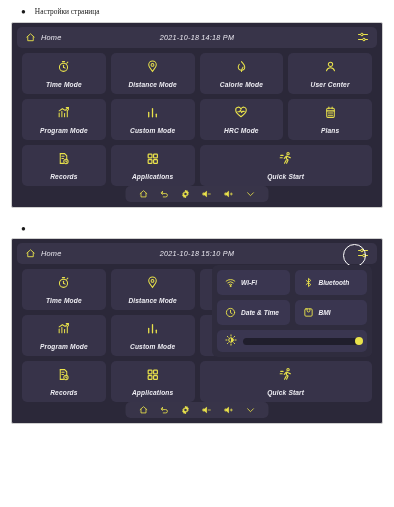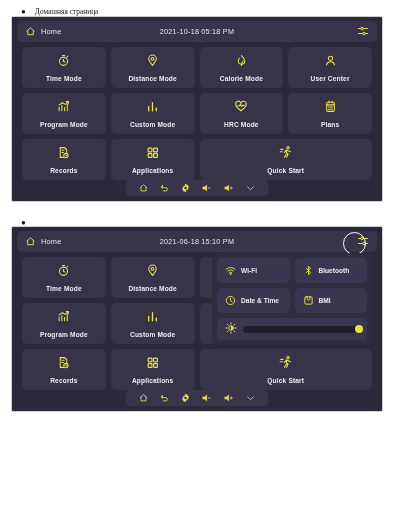--- a/index.html
+++ b/index.html
@@ -25,27 +25,28 @@
   .caption .bullet{
     font-size:8px;
     line-height:1;
     position:relative;
     top:1px;
   }
 
   
   .device{
     position:relative;
-    margin:0 11px 0 11px;
+    margin:6px 11px 0 11px;
     background:#2b2839;
     border:1px solid #cfcfcf;
     border-radius:2px;
     height:186px;
     box-sizing:border-box;
     overflow:hidden;
+    font-style:italic;
   }
 
   
   .hdr{
     position:absolute;left:5px;right:5px;top:4px;height:21px;
     background:#383449;
     border-radius:5px;
     display:flex;align-items:center;
     padding:0 8px;
     box-sizing:border-box;
@@ -147,36 +148,36 @@
   }
   .hdr-right.hl{position:relative;}
 </style>
 </head>
 <body>
 
 <div class="page">
 
   <div class="caption" style="padding-top:7px;">
     <span class="bullet">●</span>
-    <span>Домашняя страница</span>
+    <span>Настройки страница</span>
   </div>
 
   <div class="device">
 
     <div class="hdr">
       <div class="hdr-left">
         <span class="ic">
           <svg width="11" height="11" viewBox="0 0 24 24" fill="none" stroke="#e9e24b" stroke-width="2" stroke-linecap="round" stroke-linejoin="round">
             <path d="M4 11 L12 4 L20 11"></path>
               <path d="M6 10.5 V19 H18 V10.5"></path>
           </svg>
         </span>
         <span class="hdr-title">Home</span>
       </div>
-      <div class="hdr-clock">2021-10-18 05:18 PM</div>
+      <div class="hdr-clock">2021-10-18 14:18 PM</div>
       <div class="hdr-right">
         <span class="ic">
           <svg width="12" height="12" viewBox="0 0 24 24" fill="none" stroke="#e9e24b" stroke-width="2" stroke-linecap="round">
             <line x1="3" y1="7" x2="7" y2="7"></line>
               <line x1="13" y1="7" x2="21" y2="7"></line>
             <circle cx="10" cy="7" r="2.6"></circle>
             <line x1="3" y1="17" x2="11" y2="17"></line>
               <line x1="17" y1="17" x2="21" y2="17"></line>
             <circle cx="14" cy="17" r="2.6"></circle>
           </svg>
@@ -359,21 +360,21 @@
     <div class="hdr">
       <div class="hdr-left">
         <span class="ic">
           <svg width="11" height="11" viewBox="0 0 24 24" fill="none" stroke="#e9e24b" stroke-width="2" stroke-linecap="round" stroke-linejoin="round">
             <path d="M4 11 L12 4 L20 11"></path>
               <path d="M6 10.5 V19 H18 V10.5"></path>
           </svg>
         </span>
         <span class="hdr-title">Home</span>
       </div>
-      <div class="hdr-clock">2021-06-18 15:10 PM</div>
+      <div class="hdr-clock">2021-10-18 15:10 PM</div>
       <div class="hdr-right hl">
         <span class="ic">
           <svg width="12" height="12" viewBox="0 0 24 24" fill="none" stroke="#e9e24b" stroke-width="2" stroke-linecap="round">
             <line x1="3" y1="7" x2="7" y2="7"></line>
               <line x1="13" y1="7" x2="21" y2="7"></line>
             <circle cx="10" cy="7" r="2.6"></circle>
             <line x1="3" y1="17" x2="11" y2="17"></line>
               <line x1="17" y1="17" x2="21" y2="17"></line>
             <circle cx="14" cy="17" r="2.6"></circle>
           </svg>

